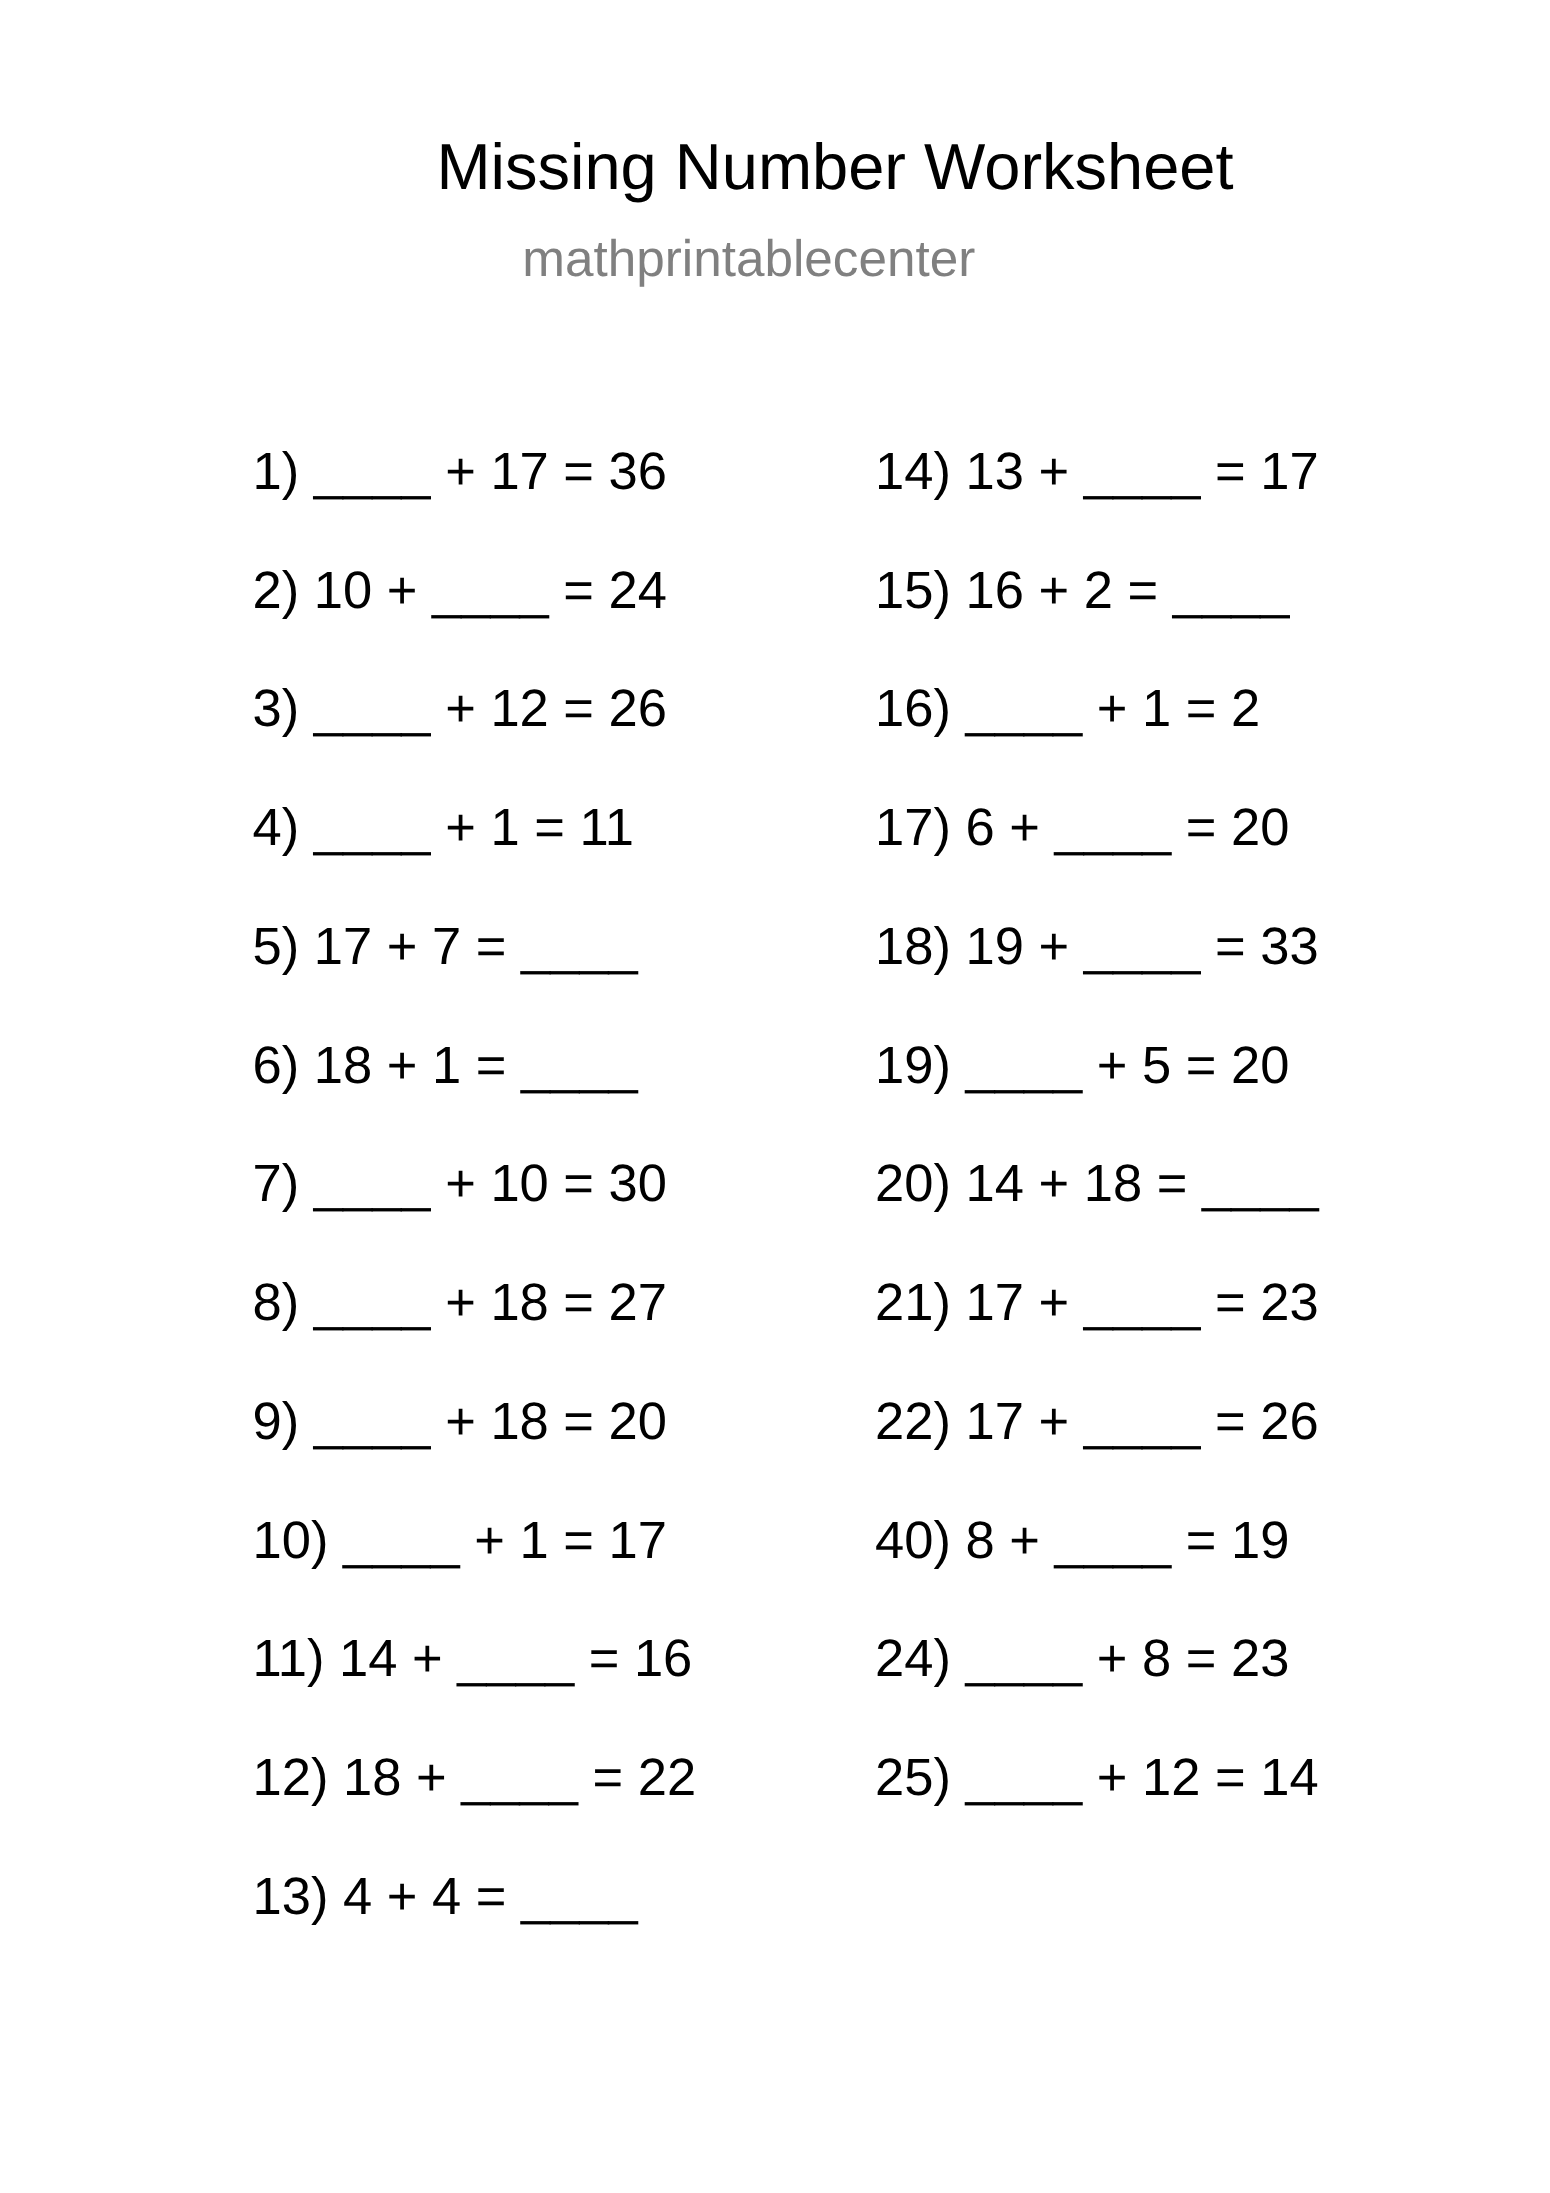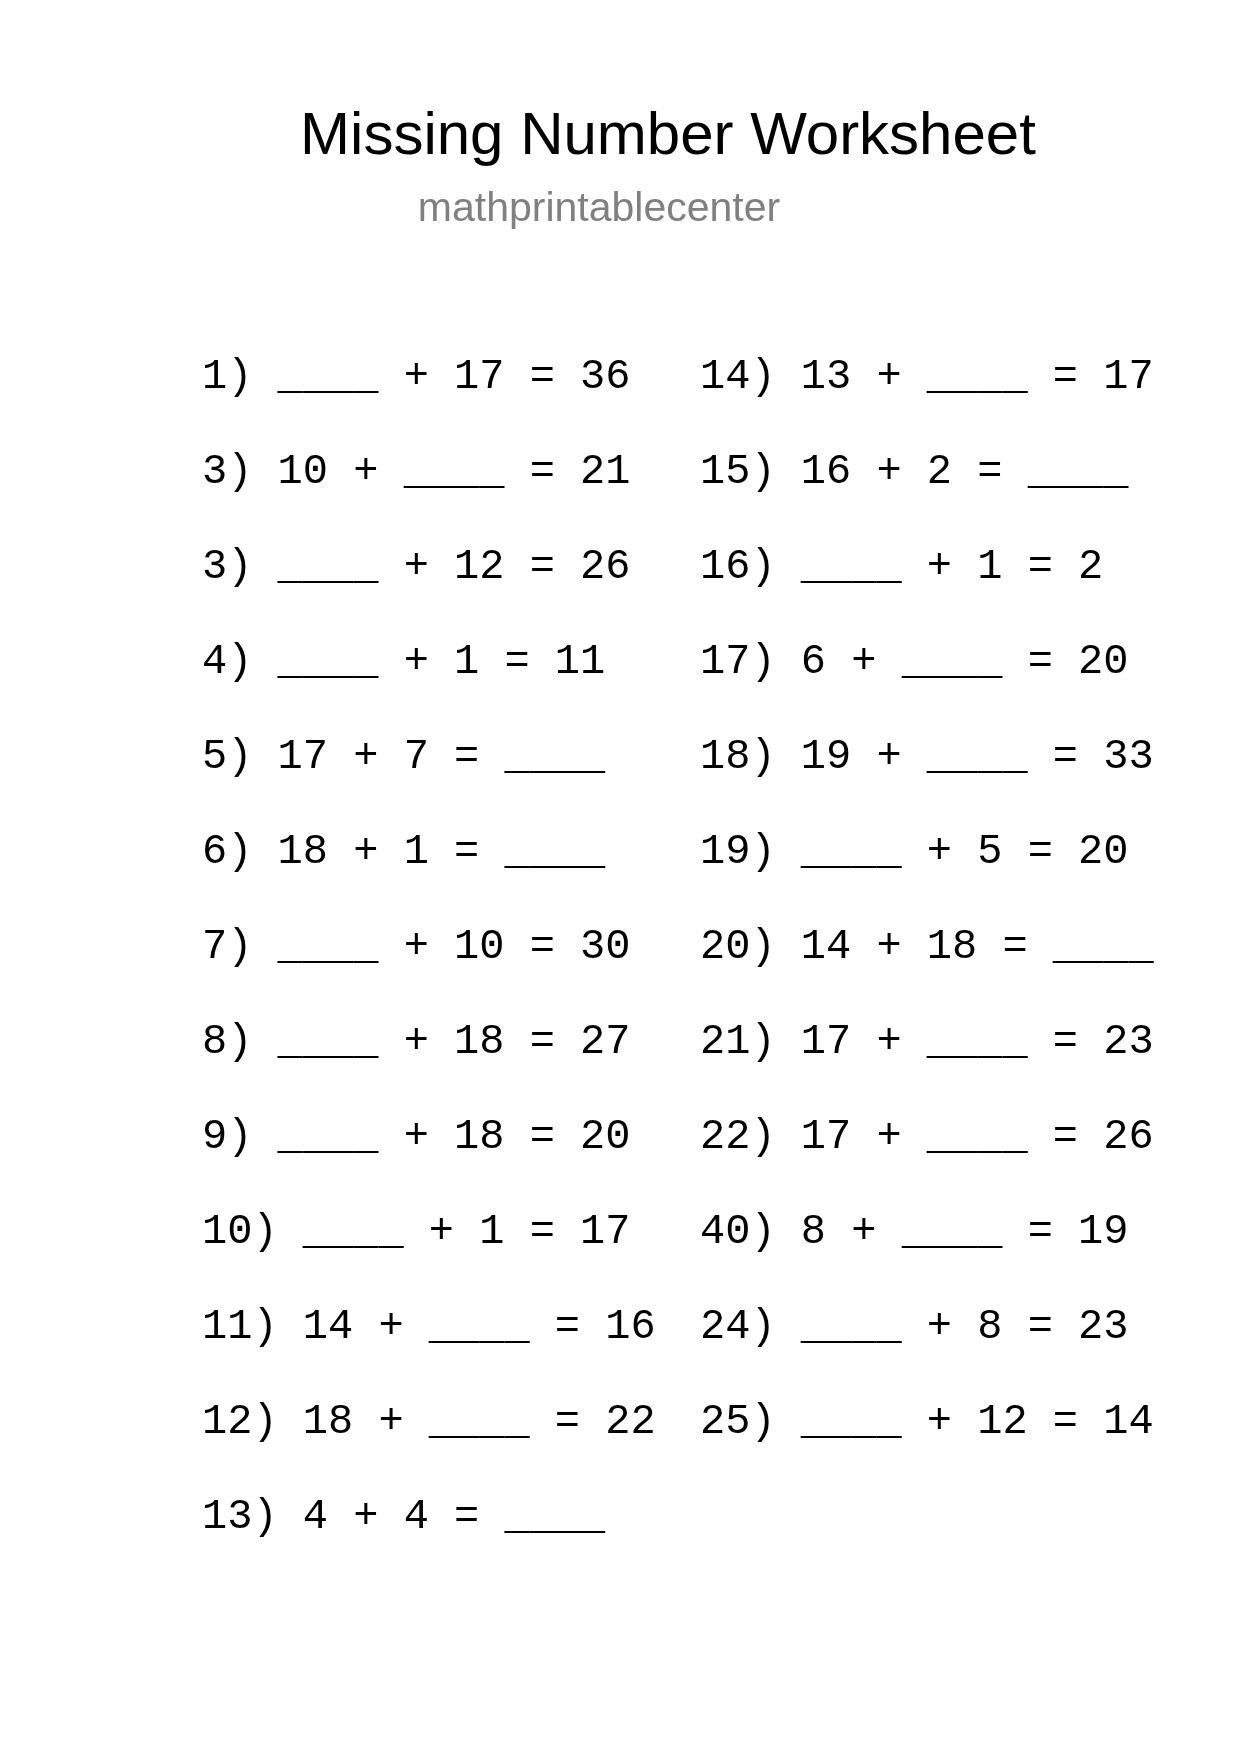--- a/index.html
+++ b/index.html
@@ -16,60 +16,59 @@
       color: #000000;
     }
     .title {
       position: absolute;
       left: 0;
       width: 1240px;
       top: 98px;
       text-align: center;
       padding-left: 96px;
       box-sizing: border-box;
-      font-size: 60px;
+      font-size: 52px;
       line-height: 72px;
       white-space: nowrap;
     }
     .subtitle {
       position: absolute;
       left: 0;
       width: 1096px;
       top: 182px;
       text-align: center;
       padding-left: 102px;
       box-sizing: border-box;
       font-size: 41px;
       line-height: 50px;
       color: #808080;
       white-space: nowrap;
     }
     .column {
       position: absolute;
       top: 352px;
-      font-family: Liberation Mono, monospace;
     }
     .col-left { left: 202px; }
     .col-right { left: 700px; }
     .problem {
       height: 95px;
       font-size: 42px;
       line-height: 50px;
       white-space: pre;
     }
   </style>
 </head>
 <body>
 
 <div class="title">Missing Number Worksheet</div>
 <div class="subtitle">mathprintablecenter</div>
 
 <div class="column col-left">
   <div class="problem">1) ____ + 17 = 36</div>
-  <div class="problem">3) 10 + ____ = 21</div>
+  <div class="problem">2) 10 + ____ = 24</div>
   <div class="problem">3) ____ + 12 = 26</div>
   <div class="problem">4) ____ + 1 = 11</div>
   <div class="problem">5) 17 + 7 = ____</div>
   <div class="problem">6) 18 + 1 = ____</div>
   <div class="problem">7) ____ + 10 = 30</div>
   <div class="problem">8) ____ + 18 = 27</div>
   <div class="problem">9) ____ + 18 = 20</div>
   <div class="problem">10) ____ + 1 = 17</div>
   <div class="problem">11) 14 + ____ = 16</div>
   <div class="problem">12) 18 + ____ = 22</div>

